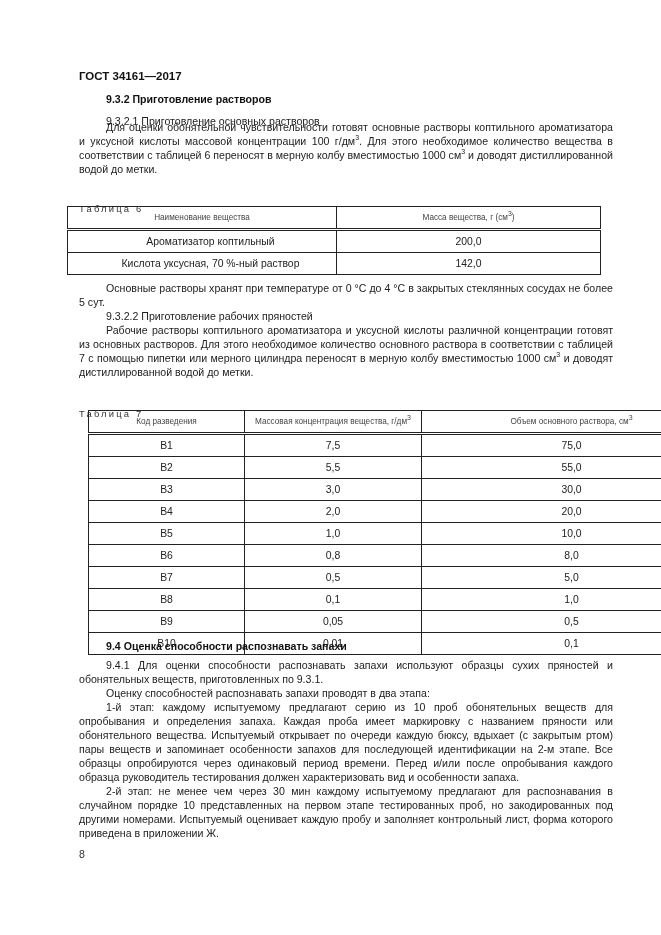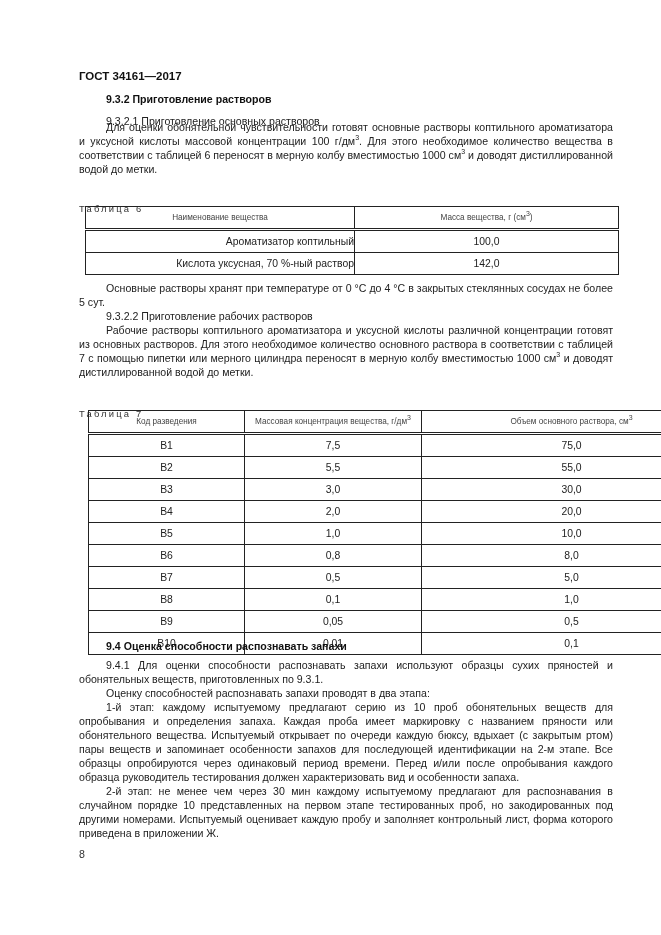--- a/index.html
+++ b/index.html
@@ -14,58 +14,58 @@
     }
     .txt { position: absolute; left: 79px; width: 534px; font-size: 10.6px; line-height: 14px; text-align: justify; }
     .ind { text-indent: 27px; }
     .h { font-weight: bold; color: #111; }
     .caption { position: absolute; left: 79px; font-size: 9.4px; letter-spacing: 2.2px; color: #333; margin-top: 17px; }
     table { position: absolute; border-collapse: collapse; font-size: 10.4px; color: #222; }
     table td, table th { border: 1px solid #222; padding: 0; height: 21px; vertical-align: middle; }
     th { font-weight: normal; font-size: 8.2px; color: #444; height: 22px; }
     thead tr th { border-bottom: 3px double #222; }
     .c { text-align: center; }
-    .l { text-align: right; padding-left: 17px; }
+    .l { text-align: center; padding-left: 17px; }
     sup { font-size: 7px; vertical-align: super; line-height: 0; }
     .pnum { position: absolute; left: 79px; top: 848px; font-size: 10.6px; color: #333; }
   </style>
 </head>
 <body>
 
 <div class="page">
 
   <div class="header">ГОСТ 34161—2017</div>
 
   <div class="txt ind h" style="top:92px;">9.3.2  Приготовление растворов</div>
   <div class="txt ind" style="top:114px;">9.3.2.1  Приготовление основных растворов</div>
   <div class="txt ind" style="top:120px;"><span>Для оценки обонятельной чувствительности готовят основные растворы коптильного ароматизатора и уксусной кислоты массовой концентрации 100 г/дм</span><sup>3</sup><span>. Для этого необходимое количество вещества в соответствии с таблицей 6 переносят в мерную колбу вместимостью 1000 см</span><sup>3</sup><span> и доводят дистиллированной водой до метки.</span></div>
 
   <div class="caption" style="top:186px;">Таблица 6</div>
 
-  <table style="left:85px; top:206px; width:534px;">
+  <table style="left:67px; top:206px; width:534px;">
     <thead>
       <tr>
         <th style="width:268px;">Наименование вещества</th>
         <th><span>Масса вещества, г (см</span><sup>3</sup><span>)</span></th>
       </tr>
     </thead>
     <tbody>
       <tr>
         <td class="l">Ароматизатор коптильный</td>
-        <td class="c">100,0</td>
+        <td class="c">200,0</td>
       </tr>
       <tr>
         <td class="l">Кислота уксусная, 70 %-ный раствор</td>
         <td class="c">142,0</td>
       </tr>
     </tbody>
   </table>
 
   <div class="txt ind" style="top:281px;">Основные растворы хранят при температуре от 0 °С до 4 °С в закрытых стеклянных сосудах не более 5 сут.</div>
-  <div class="txt ind" style="top:309px;">9.3.2.2  Приготовление рабочих растворов</div>
+  <div class="txt ind" style="top:309px;">9.3.2.2  Приготовление рабочих пряностей</div>
   <div class="txt ind" style="top:323px;"><span>Рабочие растворы коптильного ароматизатора и уксусной кислоты различной концентрации готовят из основных растворов. Для этого необходимое количество основного раствора в соответствии с таблицей 7 с помощью пипетки или мерного цилиндра переносят в мерную колбу вместимостью 1000 см</span><sup>3</sup><span> и доводят дистиллированной водой до метки.</span></div>
 
   <div class="caption" style="top:391px;">Таблица 7</div>
 
   <table style="left:88px; top:410px; width:634px;">
     <thead>
       <tr>
         <th style="width:155px;">Код разведения</th>
         <th style="width:176px;"><span>Массовая концентрация вещества, г/дм</span><sup>3</sup></th>
         <th><span>Объем основного раствора, см</span><sup>3</sup></th>

